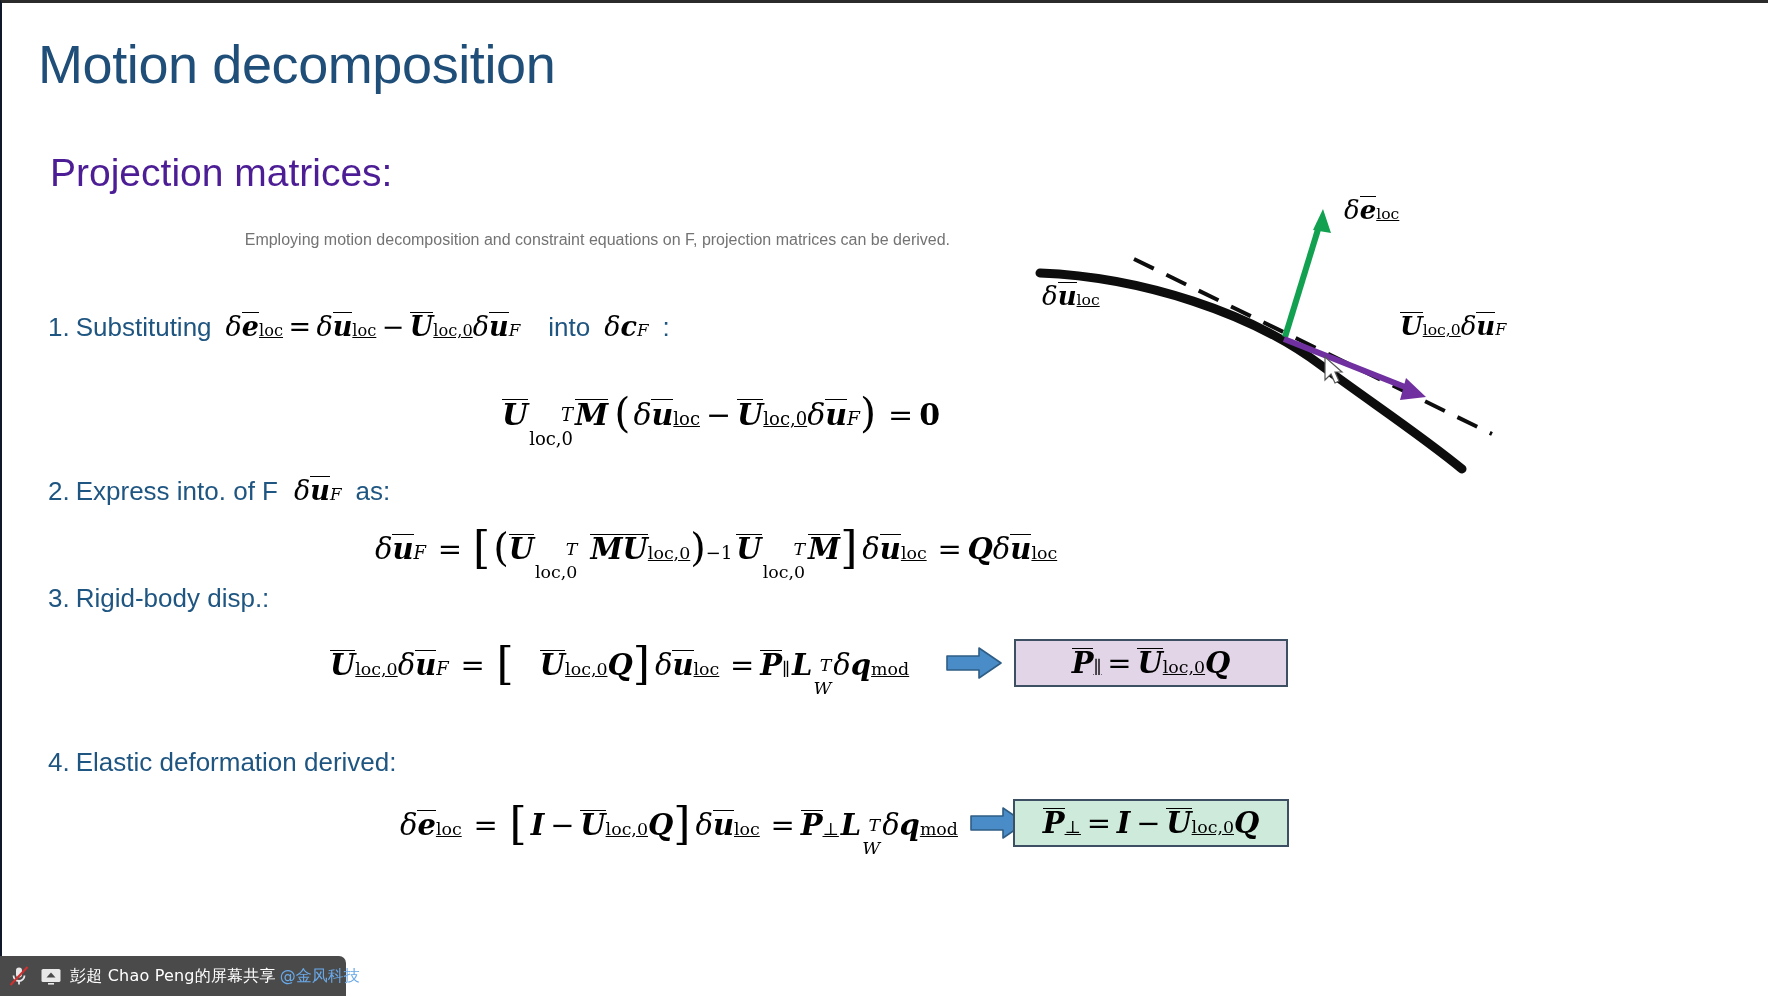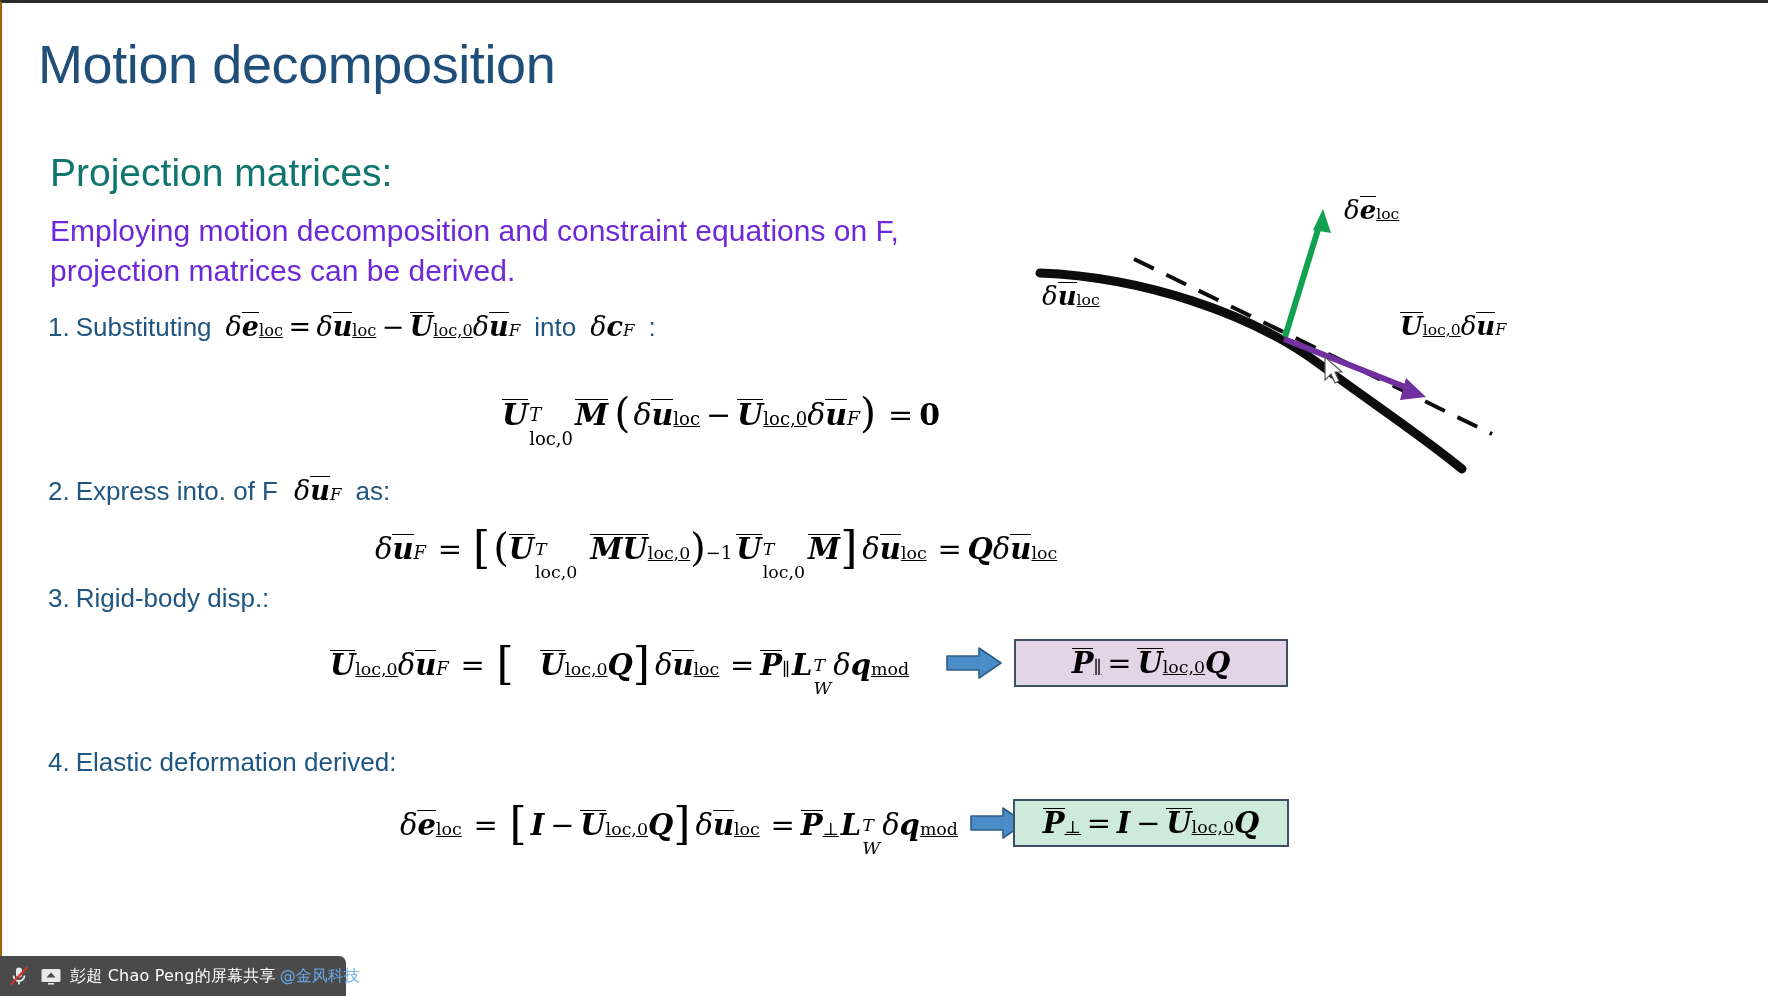--- a/index.html
+++ b/index.html
@@ -15,51 +15,52 @@
     font-family: "Liberation Sans", sans-serif;
     -webkit-font-smoothing: antialiased;
   }
   .slide {
     position: absolute;
     left: 0; top: 0;
     width: 1768px;
     height: 996px;
     background: #ffffff;
     border-top: 3px solid #2b2b2b;
-    border-left: 2px solid #a16207;
+    border-left: 2px solid #0f172a;
     box-sizing: border-box;
+    text-align: right;
   }
 
   
   .slide-title {
     position: absolute;
     left: 36px;
     top: 32px;
     font-size: 54px;
     line-height: 1.08;
     color: #1f4e79;
     letter-spacing: -0.4px;
     white-space: nowrap;
   }
   .section-title {
     position: absolute;
     left: 48px;
     top: 148px;
     font-size: 39px;
-    color: #0f766e;
+    color: #4c1d95;
     white-space: nowrap;
   }
   .intro-text {
     position: absolute;
     left: 48px;
-    top: 208px;
+    top: 226px;
     width: 900px;
-    font-size: 30px;
+    font-size: 16px;
     line-height: 1.33;
-    color: #6d28d9;
+    color: #737373;
   }
 
   
   .step {
     position: absolute;
     font-size: 26px;
     color: #1f5581;
     white-space: nowrap;
     display: flex;
     align-items: baseline;
@@ -252,21 +253,21 @@
       <span class="mi">δ</span>
         <span class="ovl mb">u</span>
         <sub class="sb">loc</sub>
       <span class="op">−</span>
       <span class="ovl mb">U</span>
         <sub class="sb">loc,0</sub>
         <span class="mi">δ</span>
         <span class="ovl mb">u</span>
         <sub class="sbi">F</sub>
     </span>
-    <span style="margin-left:8px;">into</span>
+    <span style="margin-left:22px;">into</span>
     <span class="math" style="font-size:27px; margin-left:8px;">
       <span class="mi">δ</span>
         <span class="mb">c</span>
         <sub class="sbi">F</sub>
     </span>
     <span style="margin-left:8px;">:</span>
   </div>
 
   <div class="eq eq-1 math">
     <span class="ovl mb">U</span>

